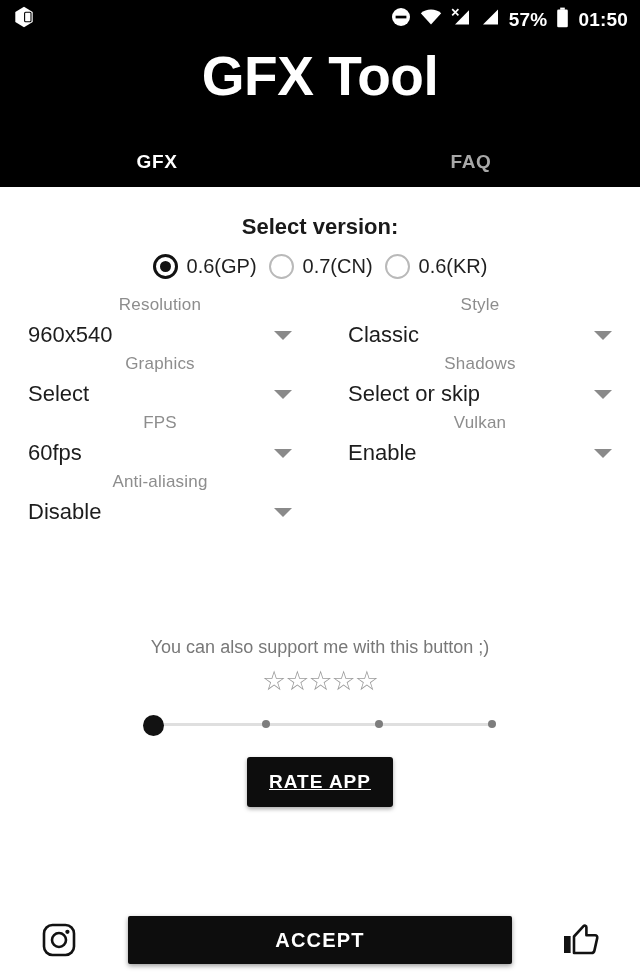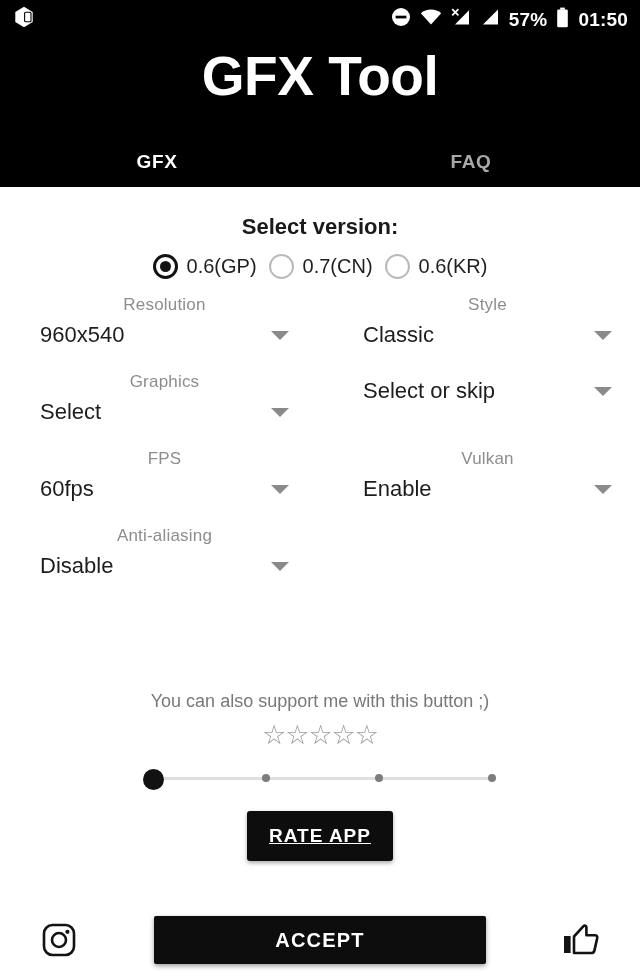--- a/index.html
+++ b/index.html
@@ -108,26 +108,25 @@
   }
   .radio-label {
     margin-left: 9px;
     font-size: 20px; color: #1f1f1f;
     white-space: nowrap;
   }
 
   
   .grid {
     margin-top: 16px;
-    padding: 0 0 0 12px;
+    padding: 0 0 0 0;
     display: grid;
     grid-template-columns: 1fr 1fr;
     column-gap: 0;
     row-gap: 0;
-    gap: 18px;
   }
   .field { padding: 0 28px; }
   .field-label {
     text-align: center;
     font-size: 17px;
     color: #8d8d8d;
     margin-bottom: 1px;
     letter-spacing: .2px;
   }
   .field-select {
@@ -209,21 +208,21 @@
     padding: 0 36px;
   }
   .icon-btn {
     width: 46px; height: 46px;
     display: flex; align-items: center; justify-content: center;
     cursor: pointer;
     flex: 0 0 auto;
   }
   .accept-btn {
     margin: 0 auto;
-    width: 332px; height: 48px;
+    width: 384px; height: 48px;
     background: #0d0d0d;
     color: #ffffff;
     border: none; border-radius: 2px;
     font-size: 20px; font-weight: bold;
     letter-spacing: 1.2px;
     font-family: "Liberation Sans", sans-serif;
     box-shadow: 0 2px 5px rgba(0,0,0,.4);
     cursor: pointer;
   }
 </style>
@@ -322,20 +321,21 @@
 
       <div class="field">
         <div class="field-label">Graphics</div>
         <div class="field-select">
           <span class="field-value">Select</span>
           <span class="caret"></span>
         </div>
       </div>
 
       <div class="field">
+        <div class="field-label">Shadows</div>
         <div class="field-select">
           <span class="field-value">Select or skip</span>
           <span class="caret"></span>
         </div>
       </div>
 
       <div class="field">
         <div class="field-label">FPS</div>
         <div class="field-select">
           <span class="field-value">60fps</span>

